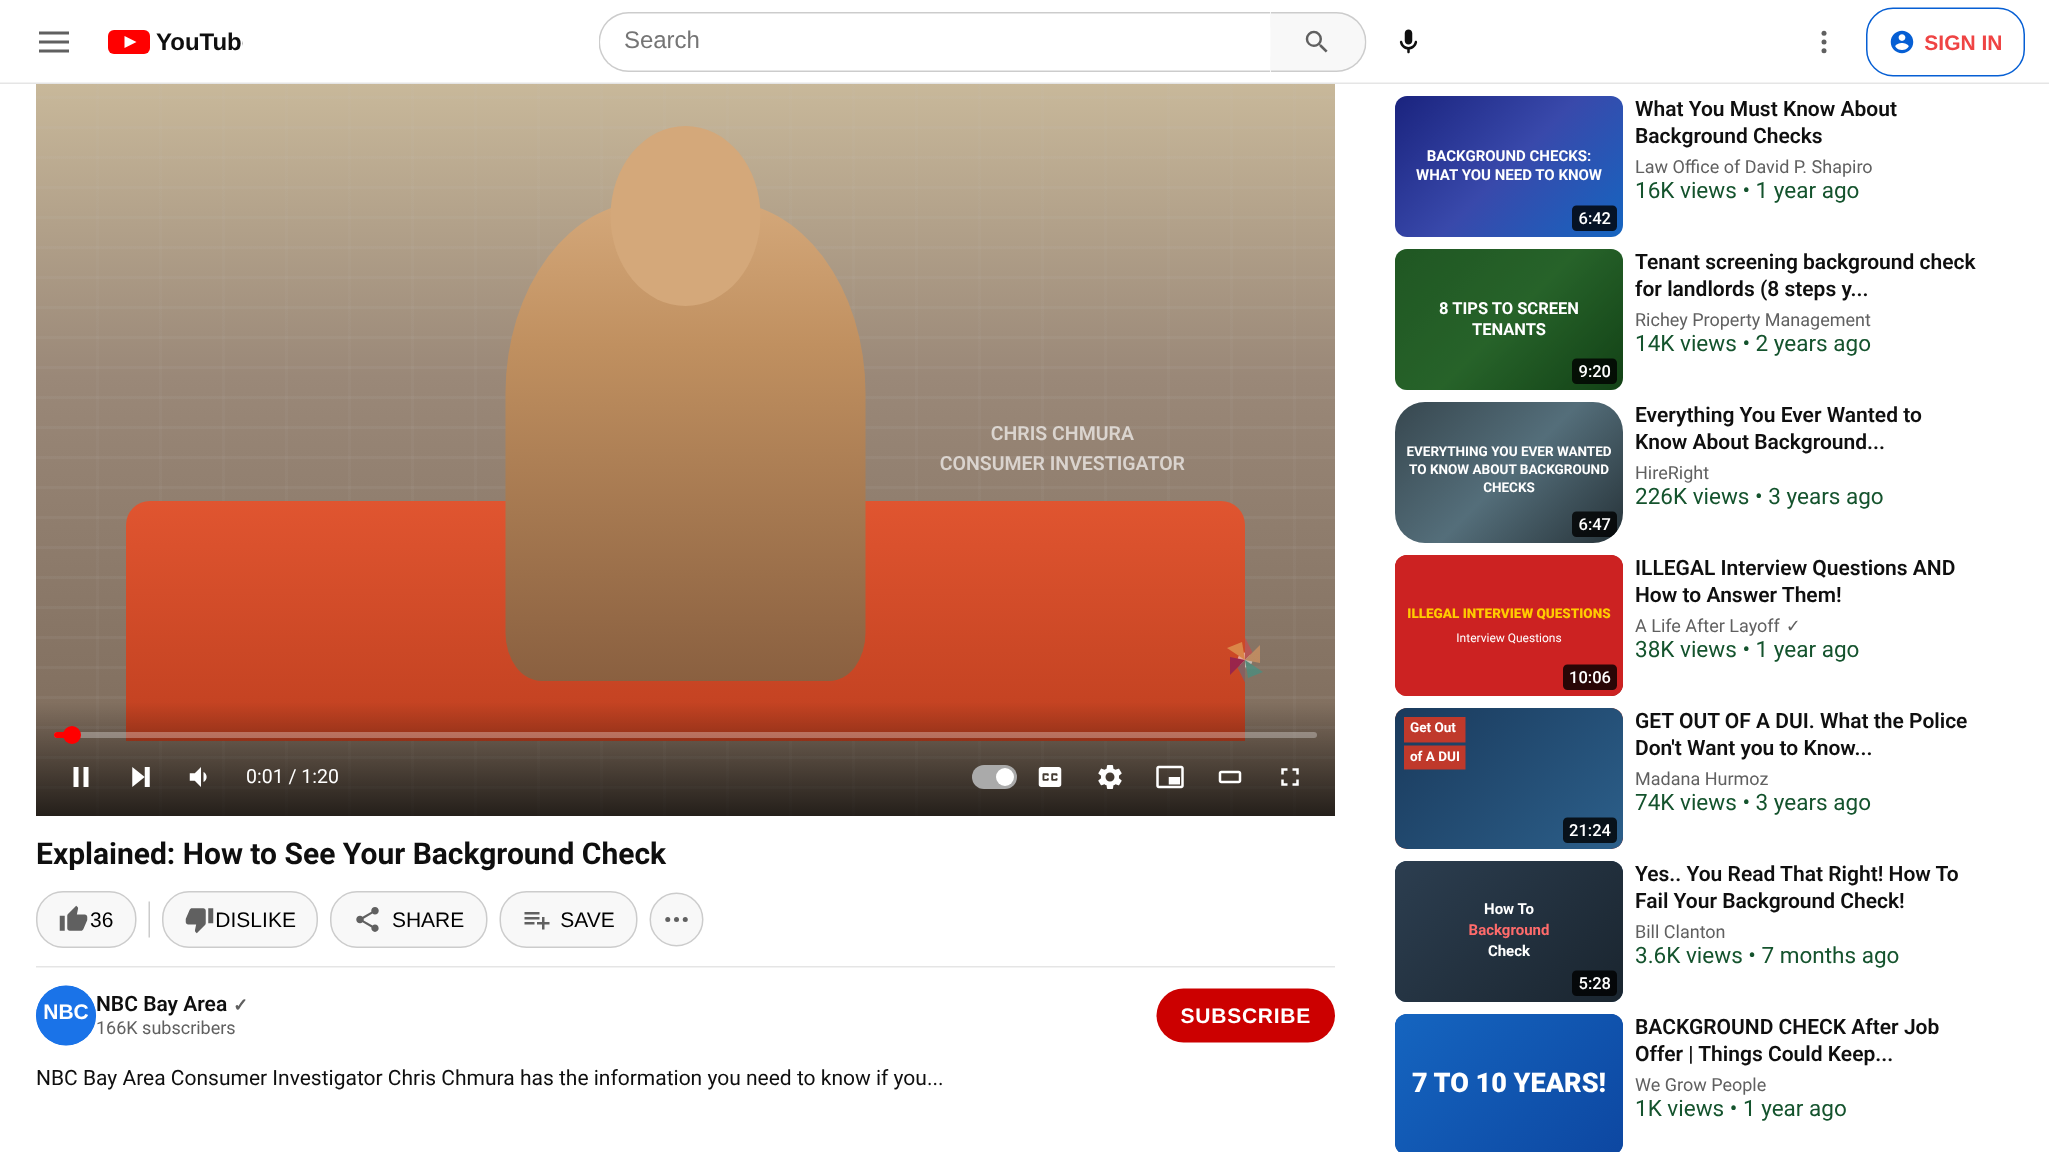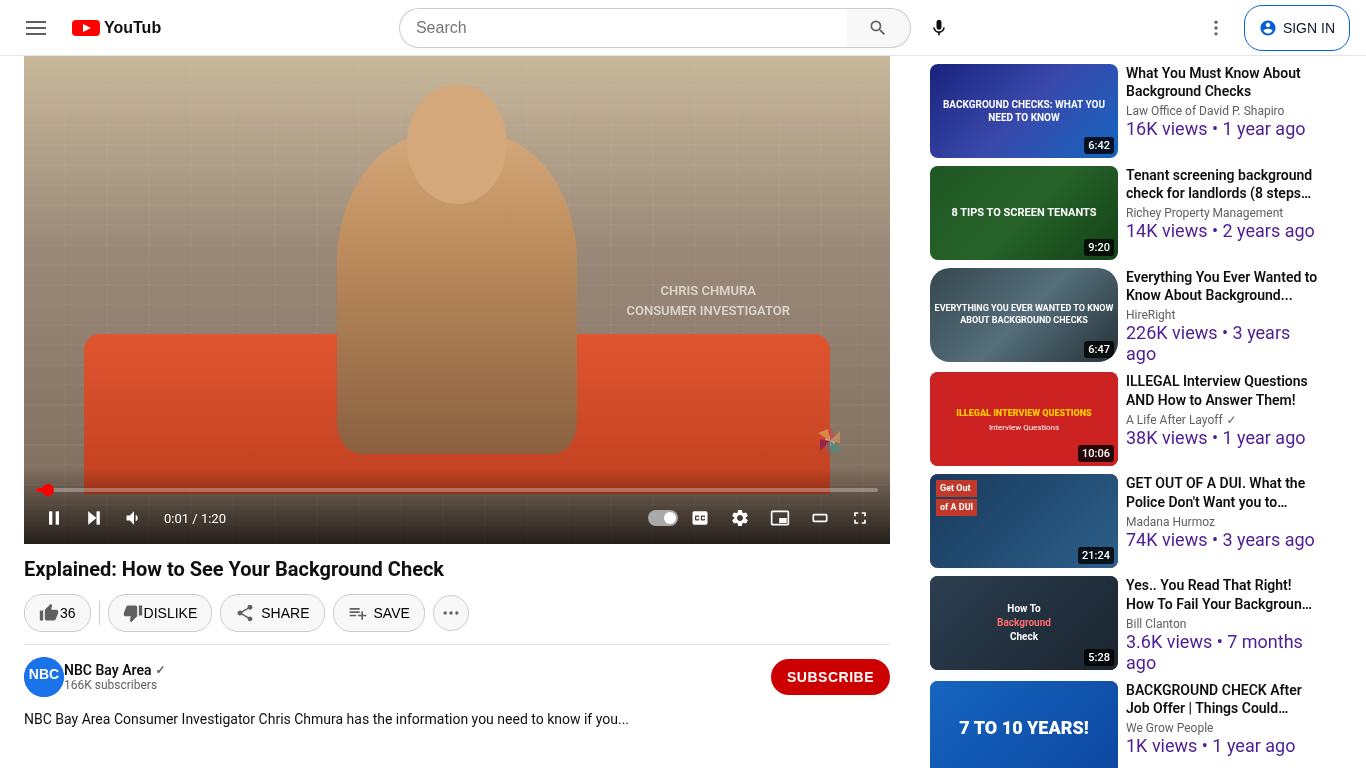--- a/index.html
+++ b/index.html
@@ -13,21 +13,21 @@
     #header .left { display: flex; align-items: center; gap: 16px; }
     .yt-logo { display: flex; align-items: center; gap: 4px; text-decoration: none; }
     #header .center { flex: 1; display: flex; justify-content: center; }
     .search-bar { display: flex; width: 560px; }
     .search-input { flex: 1; height: 40px; border: 1px solid #ccc; border-right: none; border-radius: 20px 0 0 20px; padding: 0 16px; font-size: 16px; outline: none; }
     .search-btn { width: 64px; height: 40px; border: 1px solid #ccc; border-left: none; border-radius: 0 20px 20px 0; background: #f8f8f8; cursor: pointer; display: flex; align-items: center; justify-content: center; }
     .search-btn svg { width: 20px; height: 20px; fill: #606060; }
     .mic-btn { width: 40px; height: 40px; border: none; background: none; cursor: pointer; margin-left: 8px; display: flex; align-items: center; justify-content: center; border-radius: 50%; }
     #header .right { display: flex; align-items: center; gap: 8px; }
     .icon-btn { width: 40px; height: 40px; border: none; background: none; cursor: pointer; border-radius: 50%; display: flex; align-items: center; justify-content: center; }
-    .sign-in-btn { display: flex; align-items: center; gap: 6px; border: 1px solid #065fd4; border-radius: 18px; padding: 13px 14px; color: #0f172a; background: none; cursor: pointer; font-size: 14px; font-weight: 400; }
+    .sign-in-btn { display: flex; align-items: center; gap: 6px; border: 1px solid #065fd4; border-radius: 18px; padding: 13px 14px; color: #ef4444; background: none; cursor: pointer; font-size: 14px; font-weight: 700; }
     .sign-in-btn svg { width: 18px; height: 18px; fill: #065fd4; }
 
     
     #main { display: flex; padding: 0; }
 
     
     #video-section { width: 914px; padding: 0 24px; }
 
     
     .video-controls { position: absolute; bottom: 0; left: 0; right: 0; background: linear-gradient(transparent, rgba(0,0,0,0.7)); padding: 20px 12px 8px; }
@@ -58,26 +58,26 @@
     .channel-name { font-size: 14px; font-weight: 600; display: flex; align-items: center; gap: 4px; }
     .verified-icon { color: #606060; font-size: 12px; }
     .subscriber-count { font-size: 12px; color: #606060; }
     .subscribe-btn { background: #cc0000; color: #fff; border: none; border-radius: 18px; padding: 10px 16px; font-size: 14px; font-weight: 700; cursor: pointer; letter-spacing: 0.5px; }
 
     .description { font-size: 14px; color: #0f0f0f; margin-top: 12px; line-height: 1.5; }
 
     
     #sidebar { width: 420px; padding: 8px 16px 0; overflow-y: auto; max-height: calc(100vh - 56px); }
     .sidebar-video { display: flex; gap: 8px; margin-bottom: 8px; cursor: pointer; }
-    .sidebar-thumbnail { width: 188px; height: 94px; flex-shrink: 0; position: relative; background: #000; border-radius: 8px; overflow: hidden; }
+    .sidebar-thumbnail { width: 152px; height: 94px; flex-shrink: 0; position: relative; background: #000; border-radius: 8px; overflow: hidden; }
     .thumb-duration { position: absolute; bottom: 4px; right: 4px; background: rgba(0,0,0,0.8); color: #fff; font-size: 11px; font-weight: 500; padding: 2px 4px; border-radius: 3px; }
     .sidebar-info { flex: 1; }
     .sidebar-title { font-size: 14px; font-weight: 600; line-height: 1.3; margin-bottom: 4px; display: -webkit-box; -webkit-line-clamp: 2; -webkit-box-orient: vertical; overflow: hidden; }
     .sidebar-channel { font-size: 12px; color: #606060; display: flex; align-items: center; gap: 4px; }
-    .sidebar-meta { font-size: 18px; color: #4c1d95; }
+    .sidebar-meta { font-size: 15px; color: #14532d; }
 
     
     .thumb-1 { background: linear-gradient(135deg, #1a237e 0%, #3949ab 50%, #1565c0 100%); }
     .thumb-2 { background: linear-gradient(135deg, #2e7d32 0%, #388e3c 50%, #1b5e20 100%); }
     .thumb-3 { background: linear-gradient(135deg, #37474f 0%, #546e7a 50%, #263238 100%); border-radius: 20px; }
     .thumb-4 { background: linear-gradient(135deg, #b71c1c 0%, #c62828 50%, #7f0000 100%); }
     .thumb-5 { background: linear-gradient(135deg, #bf360c 0%, #d84315 50%, #870000 100%); }
 
     .thumb-text { position: absolute; inset: 0; display: flex; align-items: center; justify-content: center; padding: 6px; color: #fff; font-size: 10px; font-weight: 700; text-align: center; line-height: 1.3; text-transform: uppercase; }
 

